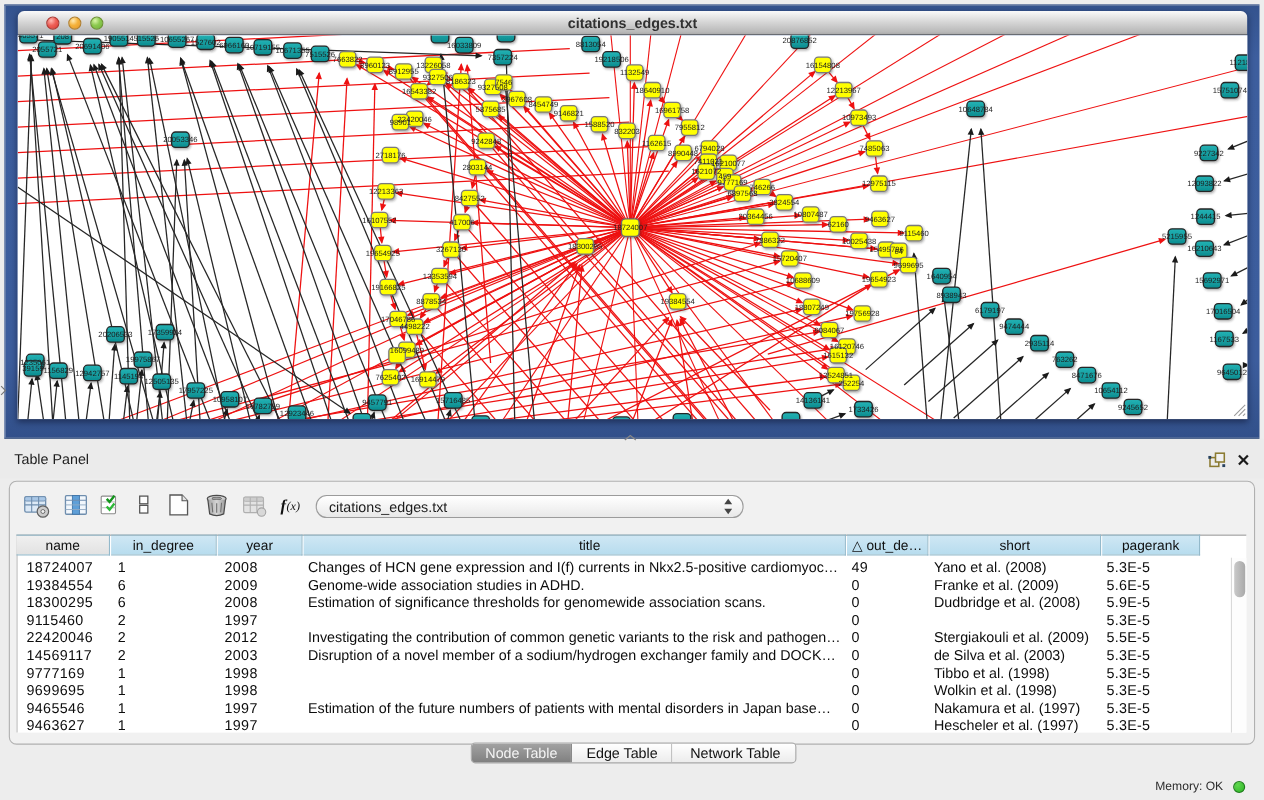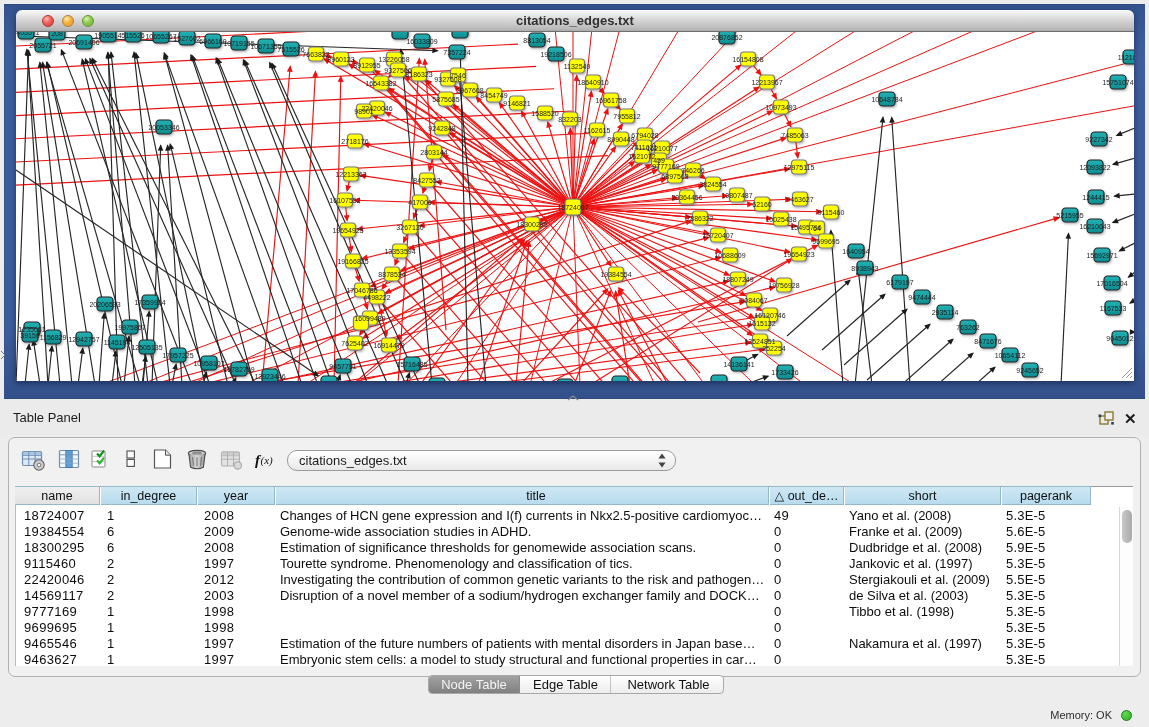--- a/index.html
+++ b/index.html
@@ -693,23 +693,21 @@
     <div class="rc" style="left:204px;width:138px;font-size:13px;letter-spacing:0.35px">2008</div>
     <div class="rc" style="left:280px;width:554px;font-size:13px">Estimation of significance thresholds for genomewide association scans.</div>
     <div class="rc" style="left:774px;width:135px;font-size:13px;letter-spacing:0.35px">0</div>
     <div class="rc" style="left:849px;width:217px;font-size:13px">Dudbridge et al. (2008)</div>
     <div class="rc" style="left:1006px;width:150px;font-size:13px;letter-spacing:0.2px">5.9E-5</div>
   </div>
 <div class="row" style="top:556px">
     <div class="rc" style="left:24px;width:146px;font-size:13px;letter-spacing:0.35px">9115460</div>
     <div class="rc" style="left:107px;width:157px;font-size:13px;letter-spacing:0.35px">2</div>
     <div class="rc" style="left:204px;width:138px;font-size:13px;letter-spacing:0.35px">1997</div>
-    <div class="rc" style="left:280px;width:554px;font-size:13px">Tourette syndrome. Phenomenology and classification of tics.</div>
-    <div class="rc" style="left:774px;width:135px;font-size:13px;letter-spacing:0.35px">0</div>
-    <div class="rc" style="left:849px;width:217px;font-size:13px">Jankovic et al. (1997)</div>
+    <div class="rc" style="left:774px;width:135px;font-size:13px;letter-spacing:0.35px">0</div>
     <div class="rc" style="left:1006px;width:150px;font-size:13px;letter-spacing:0.2px">5.3E-5</div>
   </div>
 <div class="row" style="top:572px">
     <div class="rc" style="left:24px;width:146px;font-size:13px;letter-spacing:0.35px">22420046</div>
     <div class="rc" style="left:107px;width:157px;font-size:13px;letter-spacing:0.35px">2</div>
     <div class="rc" style="left:204px;width:138px;font-size:13px;letter-spacing:0.35px">2012</div>
     <div class="rc" style="left:280px;width:554px;font-size:13px">Investigating the contribution of common genetic variants to the risk and pathogen…</div>
     <div class="rc" style="left:774px;width:135px;font-size:13px;letter-spacing:0.35px">0</div>
     <div class="rc" style="left:849px;width:217px;font-size:13px">Stergiakouli et al. (2009)</div>
     <div class="rc" style="left:1006px;width:150px;font-size:13px;letter-spacing:0.2px">5.5E-5</div>
@@ -729,37 +727,38 @@
     <div class="rc" style="left:204px;width:138px;font-size:13px;letter-spacing:0.35px">1998</div>
     <div class="rc" style="left:774px;width:135px;font-size:13px;letter-spacing:0.35px">0</div>
     <div class="rc" style="left:849px;width:217px;font-size:13px">Tibbo et al. (1998)</div>
     <div class="rc" style="left:1006px;width:150px;font-size:13px;letter-spacing:0.2px">5.3E-5</div>
   </div>
 <div class="row" style="top:620px">
     <div class="rc" style="left:24px;width:146px;font-size:13px;letter-spacing:0.35px">9699695</div>
     <div class="rc" style="left:107px;width:157px;font-size:13px;letter-spacing:0.35px">1</div>
     <div class="rc" style="left:204px;width:138px;font-size:13px;letter-spacing:0.35px">1998</div>
     <div class="rc" style="left:774px;width:135px;font-size:13px;letter-spacing:0.35px">0</div>
+    <div class="rc" style="left:849px;width:217px;font-size:13px">Wolkin et al. (1998)</div>
     <div class="rc" style="left:1006px;width:150px;font-size:13px;letter-spacing:0.2px">5.3E-5</div>
   </div>
 <div class="row" style="top:636px">
     <div class="rc" style="left:24px;width:146px;font-size:13px;letter-spacing:0.35px">9465546</div>
     <div class="rc" style="left:107px;width:157px;font-size:13px;letter-spacing:0.35px">1</div>
     <div class="rc" style="left:204px;width:138px;font-size:13px;letter-spacing:0.35px">1997</div>
     <div class="rc" style="left:280px;width:554px;font-size:13px">Estimation of the future numbers of patients with mental disorders in Japan base…</div>
     <div class="rc" style="left:774px;width:135px;font-size:13px;letter-spacing:0.35px">0</div>
     <div class="rc" style="left:849px;width:217px;font-size:13px">Nakamura et al. (1997)</div>
     <div class="rc" style="left:1006px;width:150px;font-size:13px;letter-spacing:0.2px">5.3E-5</div>
   </div>
 <div class="row" style="top:652px">
     <div class="rc" style="left:24px;width:146px;font-size:13px;letter-spacing:0.35px">9463627</div>
     <div class="rc" style="left:107px;width:157px;font-size:13px;letter-spacing:0.35px">1</div>
     <div class="rc" style="left:204px;width:138px;font-size:13px;letter-spacing:0.35px">1997</div>
-    <div class="rc" style="left:280px;width:554px;font-size:13px">Embryonic stem cells: a model to study structural and functional properties in car…</div>
-    <div class="rc" style="left:774px;width:135px;font-size:13px;letter-spacing:0.35px">0</div>
+    <div class="rc" style="left:774px;width:135px;font-size:13px;letter-spacing:0.35px">0</div>
+    <div class="rc" style="left:849px;width:217px;font-size:13px">Hescheler et al. (1997)</div>
     <div class="rc" style="left:1006px;width:150px;font-size:13px;letter-spacing:0.2px">5.3E-5</div>
   </div>
 <div id="scrollbar"></div>
 <div id="thumb"></div>
 <div id="tabs">
  <div class="seg sel" style="left:0;width:91px">Node Table</div>
  <div class="seg" style="left:92px;width:90px;border-right:1px solid #c2c2c2">Edge Table</div>
  <div class="seg" style="left:183px;width:113px">Network Table</div>
 </div>
 <div id="memline">Memory: OK</div>

